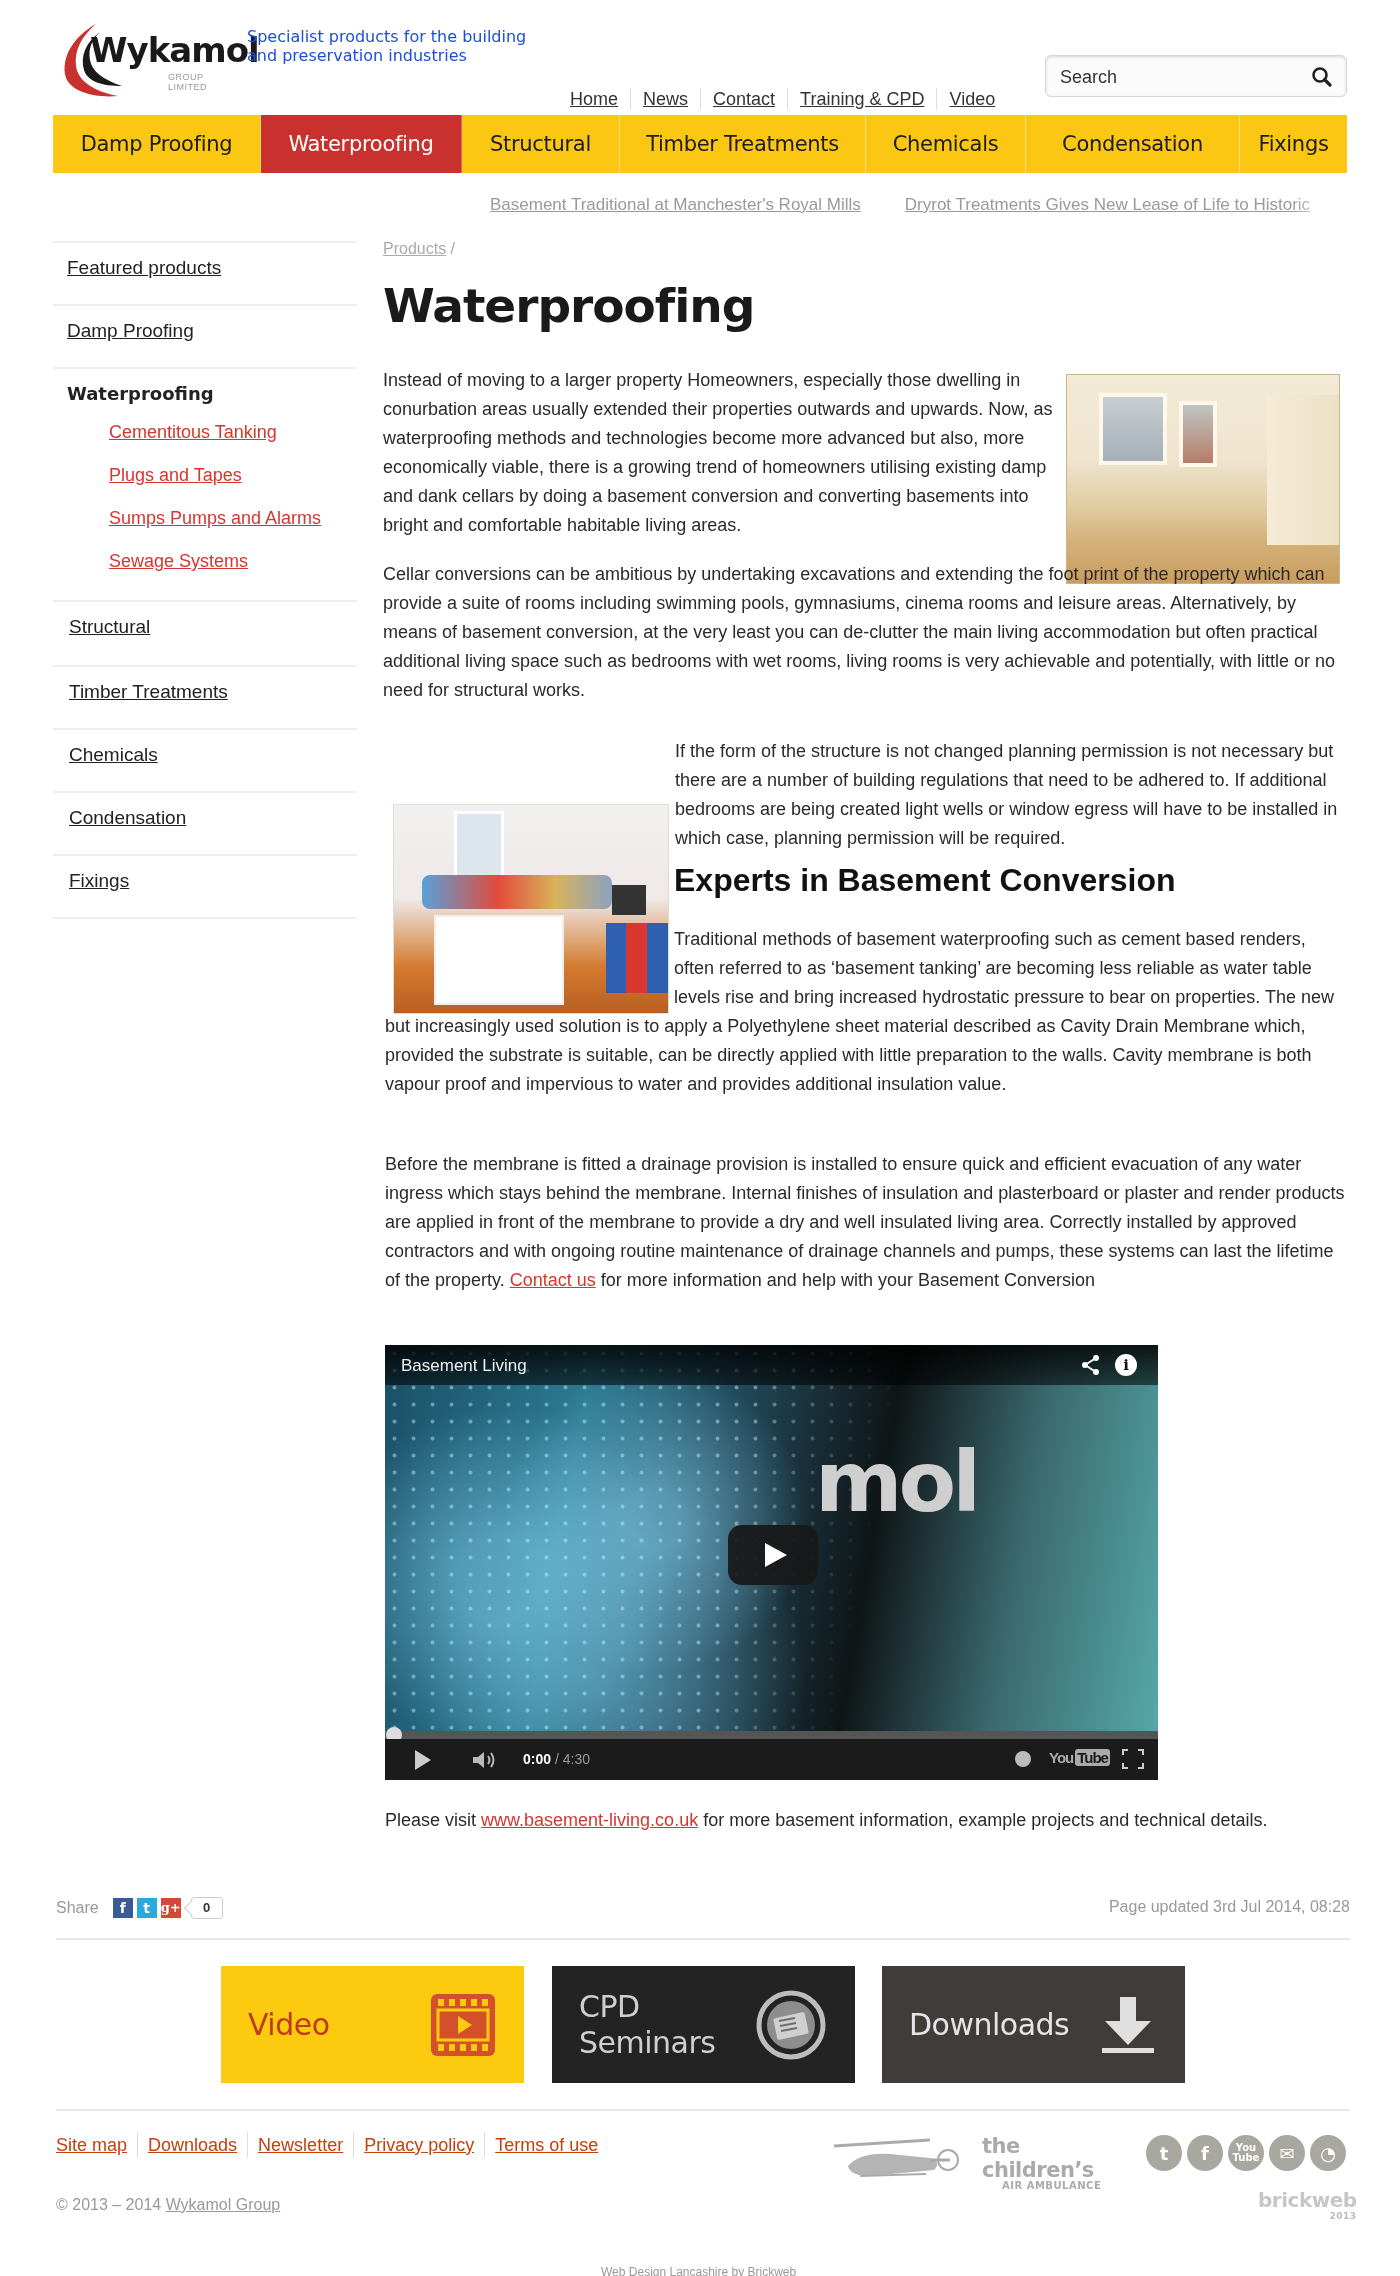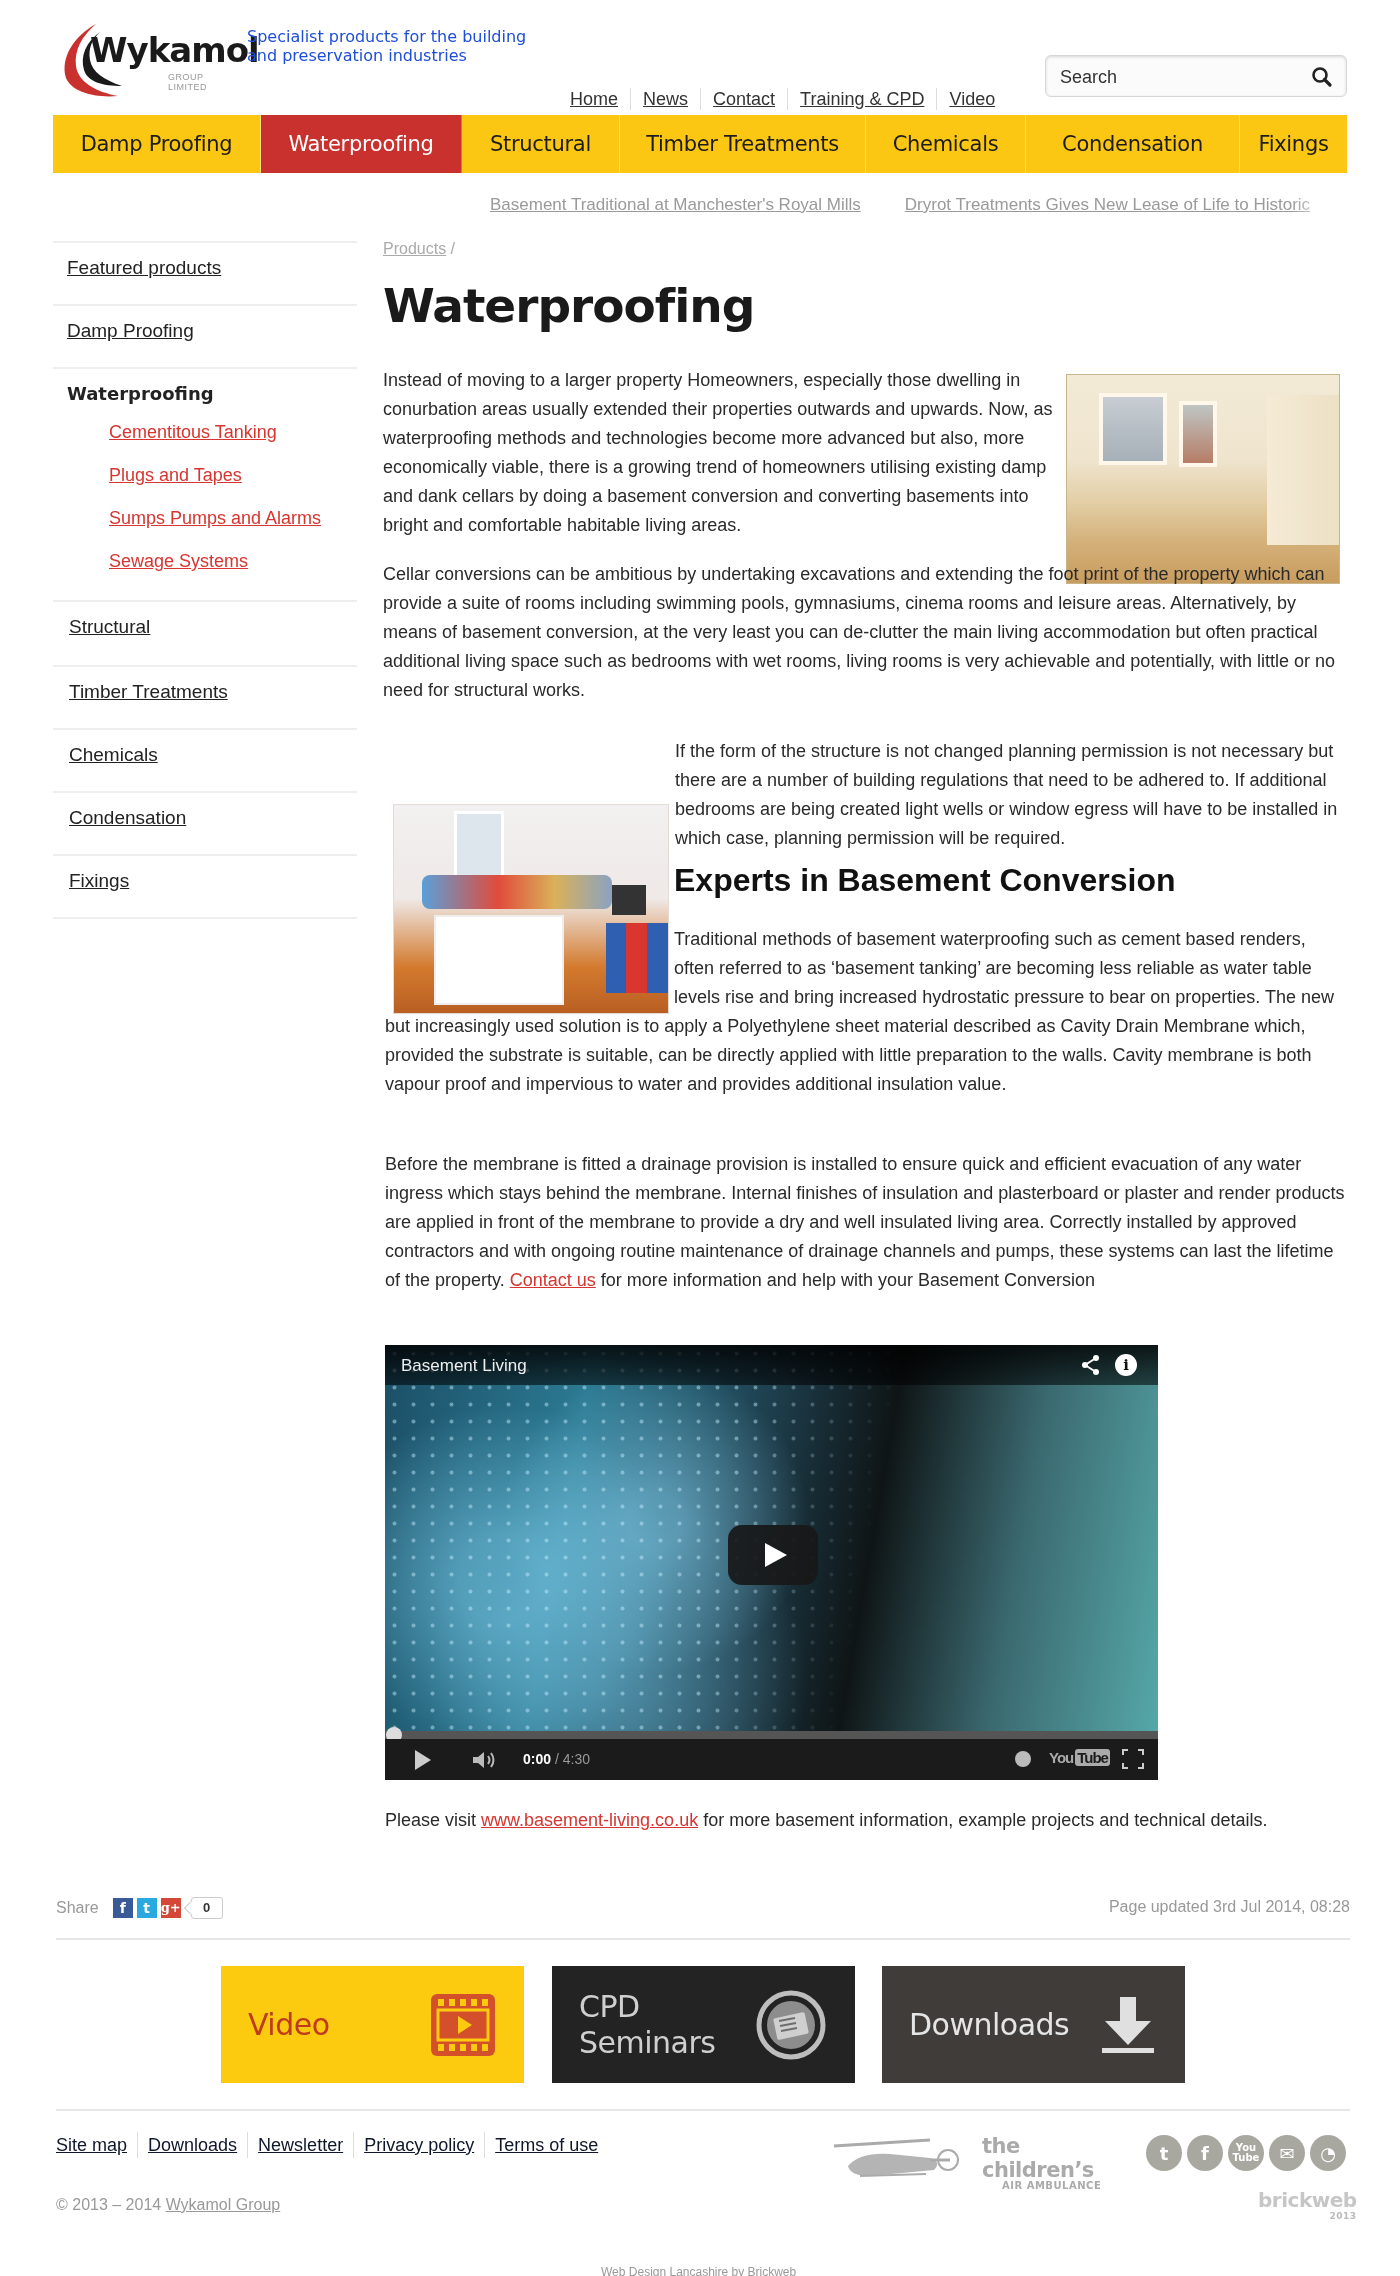--- a/index.html
+++ b/index.html
@@ -127,21 +127,21 @@
   .tile-video .t-label { color:#c03a1e; }
   .tile-cpd { left: 552px; background:#232323; }
   .tile-cpd .t-label { color:#cfcfcf; }
   .tile-dl { left: 882px; background:#3f3c3a; }
   .tile-dl .t-label { color:#e5e5e5; }
   .tile svg { flex: none; }
 
   .hr2 { left: 56px; top: 2109px; width: 1294px; height: 2px; background:#e6e6e6; }
 
   
-  .footlinks { left: 56px; top: 2132px; display:flex; align-items:center; font-size:18px; color:#0f172a; }
+  .footlinks { left: 56px; top: 2132px; display:flex; align-items:center; font-size:18px; color:#c2410c; }
   .footlinks a { text-decoration:underline; padding: 0 10px; border-left:1px solid #ddd; line-height:26px; }
   .footlinks a:first-child { padding-left:0; border-left:none; }
   .copyright { left: 56px; top: 2196px; font-size:16px; color:#999; }
   .copyright a { text-decoration: underline; }
   .credit { left: 601px; top: 2265px; font-size:12px; color:#999; }
   .credit a { text-decoration: underline; }
 
   .caa { left: 830px; top: 2132px; width: 290px; height: 50px; }
   .caa-title { position:absolute; left:152px; top:2px; font-family:"DejaVu Sans", sans-serif; font-weight:bold; font-size:21px; color:#aaa; letter-spacing:-0.5px; }
   .caa-sub { position:absolute; left:172px; top:48px; font-family:"DejaVu Sans", sans-serif; font-weight:bold; font-size:10px; color:#aaa; letter-spacing:0.5px; }
@@ -260,20 +260,21 @@
   <span style="float:left;width:289px;height:84px;"></span>
   <span>Traditional methods of basement waterproofing such as cement based renders, often referred to as ‘basement tanking’ are becoming less reliable as water table levels rise and bring increased hydrostatic pressure to bear on properties. The new but increasingly used solution is to apply a Polyethylene sheet material described as Cavity Drain Membrane which, provided the substrate is suitable, can be directly applied with little preparation to the walls. Cavity membrane is both vapour proof and impervious to water and provides additional insulation value.</span>
 </p>
 <p class="para p5">
   <span>Before the membrane is fitted a drainage provision is installed to ensure quick and efficient evacuation of any water ingress which stays behind the membrane. Internal finishes of insulation and plasterboard or plaster and render products are applied in front of the membrane to provide a dry and well insulated living area. Correctly installed by approved contractors and with ongoing routine maintenance of drainage channels and pumps, these systems can last the lifetime of the property. </span><a href="#">Contact us</a><span> for more information and help with your Basement Conversion</span>
 </p>
 
 <div class="abs video">
   <div class="video-bg"></div>
   <div class="video-dots"></div>
+  <div class="video-mol">mol</div>
   <div class="video-bar-top"></div>
   <div class="video-title">Basement Living</div>
   <svg class="video-share" viewBox="0 0 22 22">
     <circle cx="16" cy="4" r="3" fill="#fff"></circle>
       <circle cx="5" cy="11" r="3" fill="#fff"></circle>
       <circle cx="16" cy="18" r="3" fill="#fff"></circle>
     <line x1="16" y1="4" x2="5" y2="11" stroke="#fff" stroke-width="2"></line>
       <line x1="5" y1="11" x2="16" y2="18" stroke="#fff" stroke-width="2"></line>
   </svg>
   <div class="video-info">i</div>

